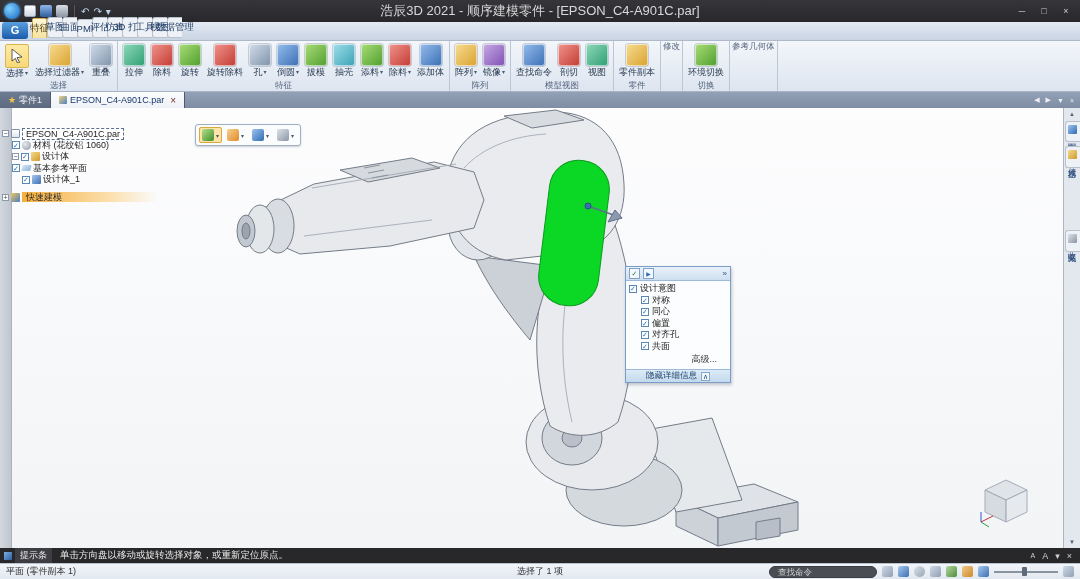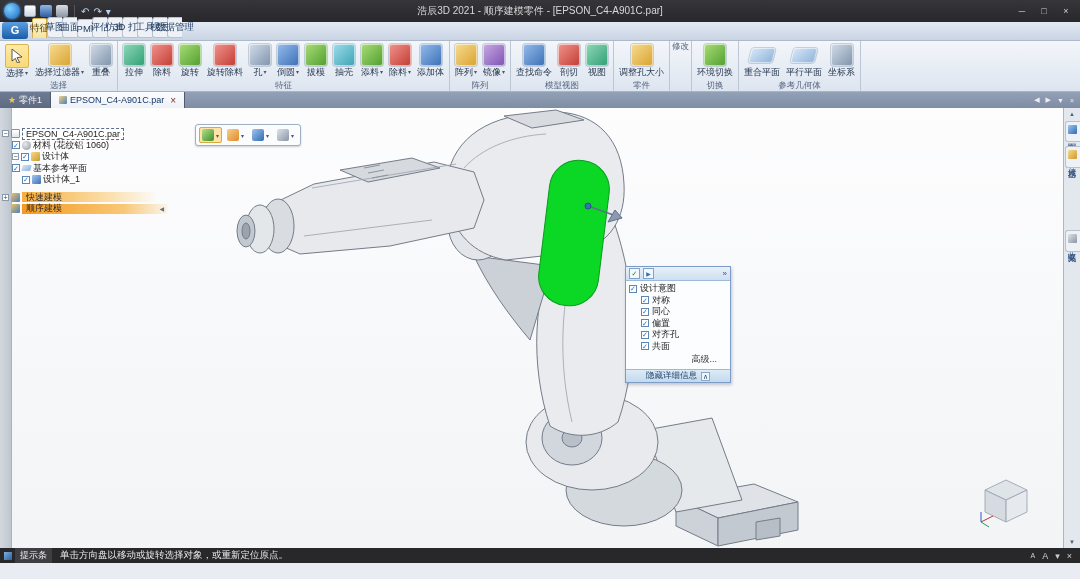--- a/index.html
+++ b/index.html
@@ -10,21 +10,21 @@
   
   .titlebar { position:absolute; top:0; left:0; right:0; height:22px; background:linear-gradient(#35353a,#28282c); display:flex; align-items:center; color:#d6d6d6; }
   .qat { display:flex; align-items:center; gap:4px; padding-left:4px; }
   .applogo { width:16px; height:16px; border-radius:50%; background:radial-gradient(circle at 35% 35%,#7fd0ff,#1565c0); box-shadow:0 0 3px #4aa3e8; display:inline-block; }
   .qx { width:12px; height:12px; border-radius:2px; display:inline-block; }
   .q-new { background:linear-gradient(#fdfdfd,#cfd8e4); border:1px solid #9aa7b8; }
   .q-save { background:linear-gradient(#8fb7e8,#2f5e9e); }
   .q-print { background:linear-gradient(#d8dde3,#8b95a3); }
   .qglyph { font-size:10px; color:#bcd2ea; cursor:default; }
   .qsep { width:1px; height:12px; background:#55555c; margin:0 2px; }
-  .title { position:absolute; left:0; right:0; text-align:center; font-size:10px; color:#d8d8d8; pointer-events:none; }
+  .title { position:absolute; left:0; right:0; text-align:center; font-size:13px; color:#d8d8d8; pointer-events:none; }
   .wbtns { margin-left:auto; display:flex; align-items:center; gap:2px; padding-right:4px; z-index:2; }
   .wbtns span { width:20px; height:16px; display:flex; align-items:center; justify-content:center; font-size:9px; color:#cfcfcf; }
 
   
   .tabrow { position:absolute; top:22px; left:0; right:0; height:19px; background:linear-gradient(#e3eaf3,#c9d4e3); display:flex; align-items:flex-end; border-bottom:1px solid #aeb9c9; }
   .appbtn { width:26px; height:17px; margin:0 4px 1px 2px; border-radius:3px; background:linear-gradient(#5aa0e0,#1a5ba8); color:#fff; font-weight:bold; font-size:11px; text-align:center; line-height:17px; }
   .rtab { padding:2px 8px 3px; font-size:9.5px; color:#1d3a63; white-space:nowrap; }
   .rtab.active { background:linear-gradient(#fdf6d8,#f6e3a0); border:1px solid #d3af52; border-bottom:none; border-radius:2px 2px 0 0; color:#4c3a0c; }
 
   
@@ -337,21 +337,21 @@
           </div>
       </div>
       <div class="rcap">模型视图</div>
     </div>
 
     <div class="rgroup">
       <div class="ritems">
         <div class="rbtn">
             <span class="ric ic-gold"></span>
             <span class="rlabel">
-              <span>调整孔大小</span>
+              <span>零件副本</span>
             </span>
           </div>
       </div>
       <div class="rcap">零件</div>
     </div>
 
     <div class="rgroup">
       <div class="rcap">修改</div>
     </div>
 
@@ -361,40 +361,20 @@
             <span class="ric ic-green"></span>
             <span class="rlabel">
               <span>环境切换</span>
             </span>
           </div>
       </div>
       <div class="rcap">切换</div>
     </div>
 
     <div class="rgroup">
-      <div class="ritems">
-        <div class="rbtn">
-            <span class="ric ic-plane"></span>
-            <span class="rlabel">
-              <span>重合平面</span>
-            </span>
-          </div>
-        <div class="rbtn">
-            <span class="ric ic-plane"></span>
-            <span class="rlabel">
-              <span>平行平面</span>
-            </span>
-          </div>
-        <div class="rbtn">
-            <span class="ric ic-steel"></span>
-            <span class="rlabel">
-              <span>坐标系</span>
-            </span>
-          </div>
-      </div>
       <div class="rcap">参考几何体</div>
     </div>
 
   </div>
 
   <div class="doctabs">
     <div class="dtab">
       <span class="dstar">★</span>
       <span>零件1</span>
     </div>
@@ -507,28 +487,20 @@
             <i>✓</i>
           </span>
         <span class="tico t-body1"></span>
         <span>设计体_1</span>
       </div>
       <div class="pf-row" style="height:6px"></div>
       <div class="pf-row">
         <span class="exp"><i>+</i></span>
         <span class="tico t-mode"></span>
         <span class="modebar mb1">快速建模</span>
-      </div>
-      <div class="pf-row">
-        <span class="exp sp"></span>
-        <span class="tico t-mode"></span>
-        <span class="modebar mb2">
-          <span>顺序建模</span>
-          <b class="mb-arrow">◀</b>
-        </span>
       </div>
     </div>
 
     <div class="minibar">
       <div class="mbtn sel">
           <span class="mic m-green"></span>
           <b class="dd">▾</b>
         </div>
       <div class="mbtn">
           <span class="mic m-orange"></span>
@@ -622,14 +594,33 @@
     <span class="pb-label">提示条</span>
     <span class="pb-msg">单击方向盘以移动或旋转选择对象，或重新定位原点。</span>
     <span class="pb-ctrl">
       <i class="small">A</i>
       <i>A</i>
       <i>▾</i>
       <i>×</i>
     </span>
   </div>
 
+  <div class="statusbar">
+    <span class="sb-left">平面 (零件副本 1)</span>
+    <span class="sb-mid">选择了 1 项</span>
+    <span class="sb-right">
+      <input class="cmdsearch" placeholder="查找命令" style="">
+      <span class="sbi s1"></span>
+      <span class="sbi s2"></span>
+      <span class="sbi s3"></span>
+      <span class="sbi s1"></span>
+      <span class="sbi s4"></span>
+      <span class="sbi s5"></span>
+      <span class="sbi s2"></span>
+      <span class="zoomslider">
+        <span class="ztrack"></span>
+        <span class="zhandle"></span>
+      </span>
+      <span class="sbi s1"></span>
+    </span>
+  </div>
 
 </div>
 
 </body></html>

